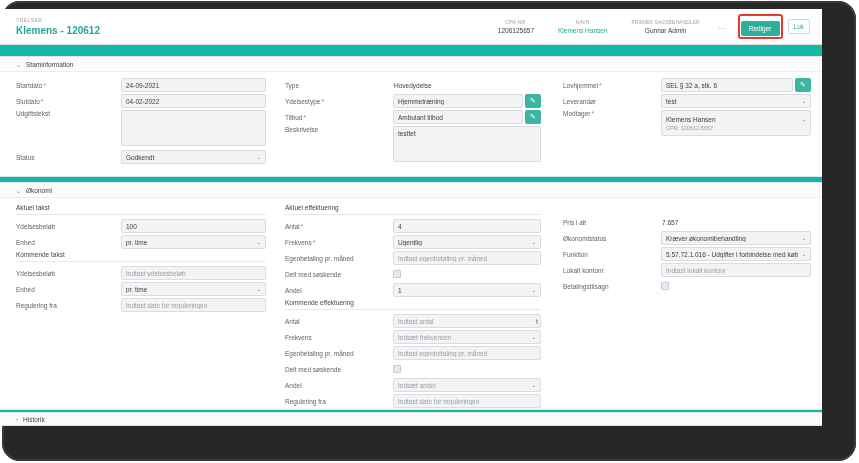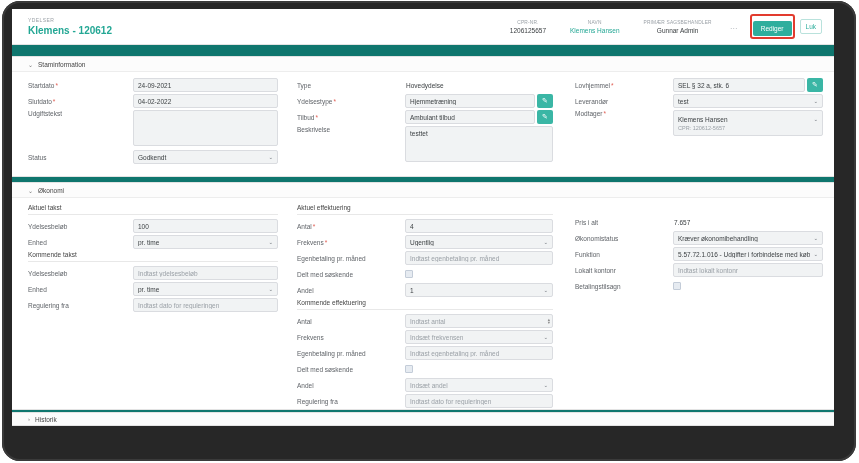--- a/index.html
+++ b/index.html
@@ -1,20 +1,20 @@
 <!DOCTYPE html>
 <html><head>
 <meta charset="utf-8">
 <style>
   * { margin:0; padding:0; box-sizing:border-box; }
   html,body { background:#fff; font-family:"Liberation Sans", sans-serif; }
   .frame { position:relative; width:859px; height:463px; background:#fff; overflow:hidden; }
   .shell { position:absolute; left:2px; top:1px; right:3px; bottom:2px; background:#272727; border-radius:18px;
            box-shadow: inset 0 0 0 2px #3a3a3a; }
-  .window { position:absolute; left:12px; top:9px; width:822px; height:417px; background:#0f766e; overflow:hidden; }
+  .window { position:absolute; left:0; top:9px; width:822px; height:417px; background:#14b8a6; overflow:hidden; }
 
   
   .hdr { height:36px; background:#fff; border-bottom:1px solid #e3e3e3; display:flex; align-items:center; }
   .h-title-block { margin-left:16px; }
   .h-app { font-size:5px; letter-spacing:.4px; color:#9aa0a6; }
   .h-title { font-size:10px; font-weight:bold; color:#23a794; margin-top:2px; }
   .h-meta { text-align:center; margin-left:24px; }
   .h-meta.first { margin-left:auto; }
   .h-ml { font-size:4.8px; color:#9aa0a6; letter-spacing:.2px; }
   .h-mv { font-size:6.5px; color:#3c4043; margin-top:2px; }

